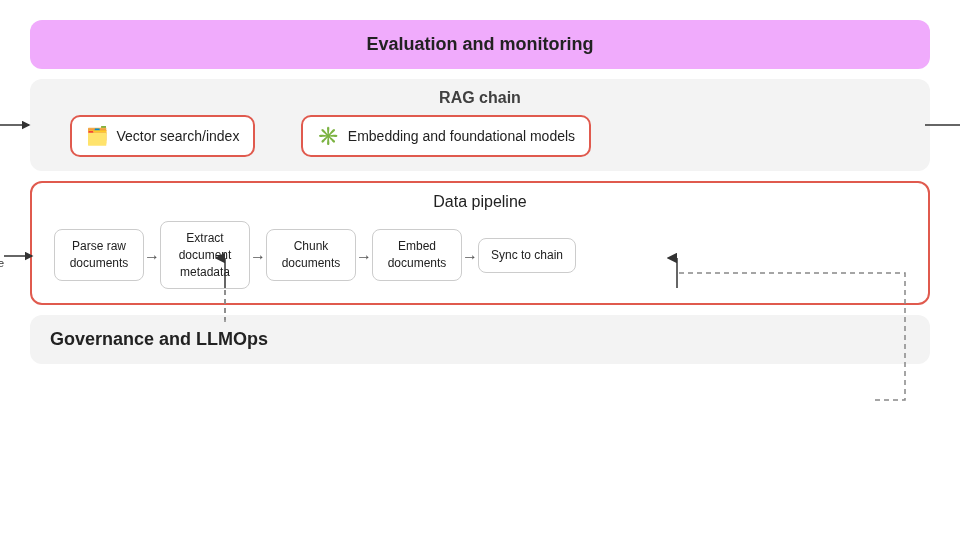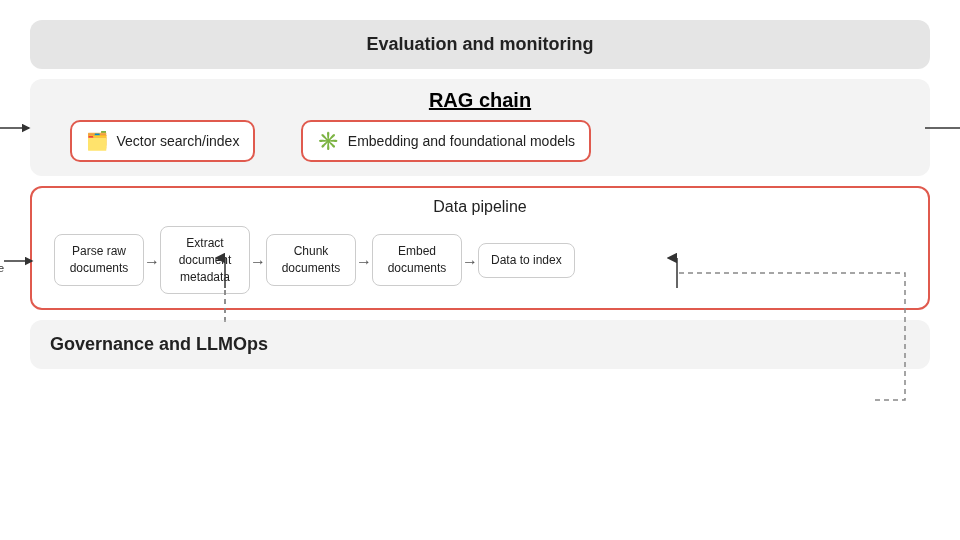--- a/index.html
+++ b/index.html
@@ -18,45 +18,44 @@
       height: 520px;
       position: relative;
       display: flex;
       flex-direction: column;
       gap: 10px;
       padding: 10px;
     }
 
     
     .eval-box {
-      background: #e5e5e5;
+      background: #f0abfc;
       border-radius: 12px;
       padding: 14px 20px;
       text-align: center;
       font-size: 18px;
       font-weight: 600;
       color: #222;
       flex-shrink: 0;
     }
 
     
     .rag-section {
       background: #f3f3f3;
       border-radius: 12px;
       padding: 10px 20px 14px 20px;
       position: relative;
       flex-shrink: 0;
     }
     .rag-title {
       text-align: center;
-      font-size: 20px;
+      font-size: 16px;
       font-weight: 600;
-      color: #000000;
+      color: #404040;
       margin-bottom: 8px;
-      text-decoration: underline;
     }
     .rag-boxes {
       display: flex;
       gap: 16px;
       justify-content: flex-start;
       padding-left: 20px;
     }
     .rag-chip {
       border: 2px solid #e05a4e;
       border-radius: 10px;
@@ -210,21 +209,21 @@
     <div class="pipeline-title">Data pipeline</div>
     <div class="pipeline-steps">
       <div class="step-box">Parse raw<br>documents</div>
       <div class="arrow">→</div>
       <div class="step-box">Extract<br>document<br>metadata</div>
       <div class="arrow">→</div>
       <div class="step-box">Chunk<br>documents</div>
       <div class="arrow">→</div>
       <div class="step-box">Embed<br>documents</div>
       <div class="arrow">→</div>
-      <div class="step-box">Data to index</div>
+      <div class="step-box">Sync to chain</div>
     </div>
 
   </div>
 
   <div class="gov-box">
     <span>Governance and LLMOps</span>
   </div>
 
   <svg class="arrows-overlay" xmlns="http://www.w3.org/2000/svg">
     <defs>

